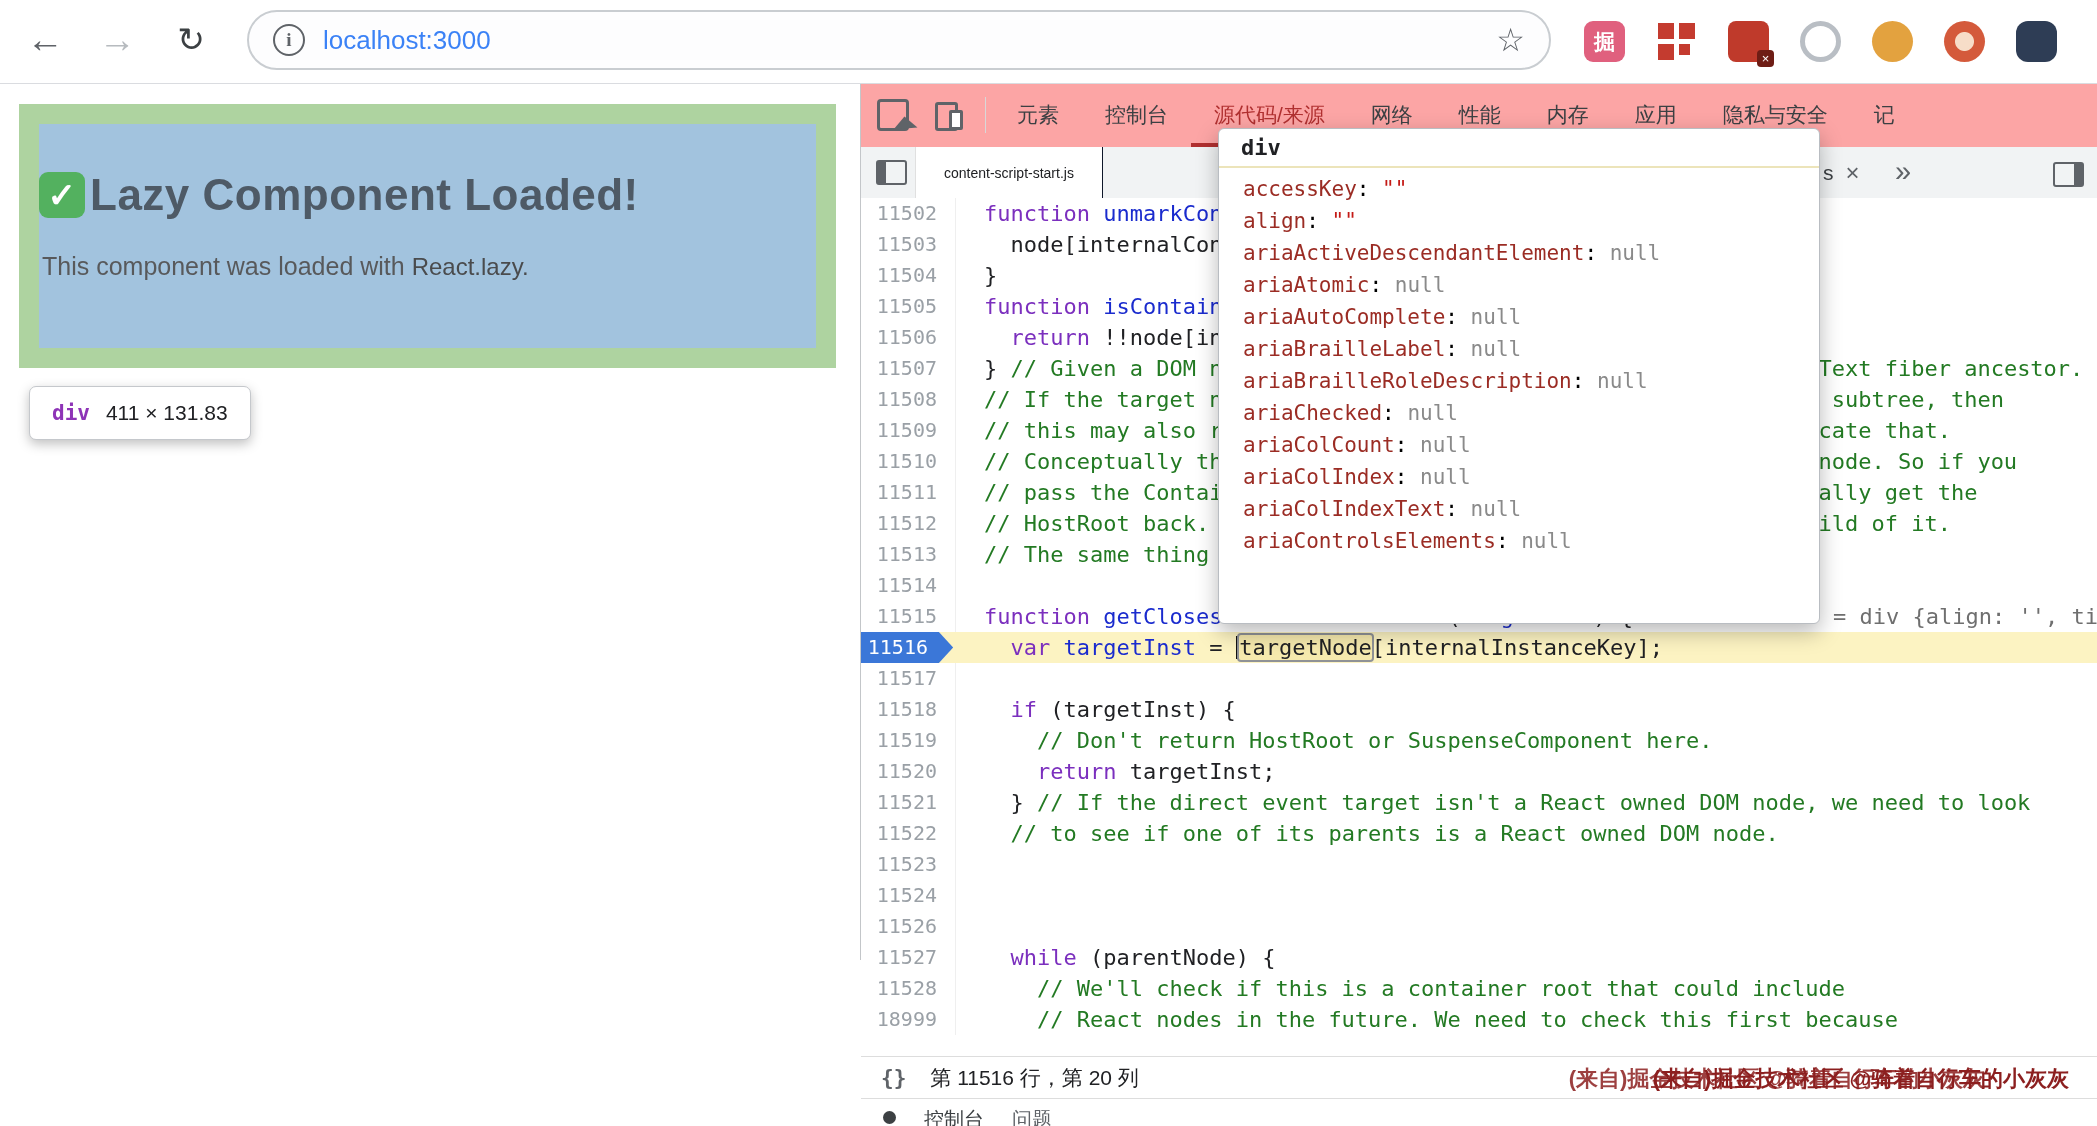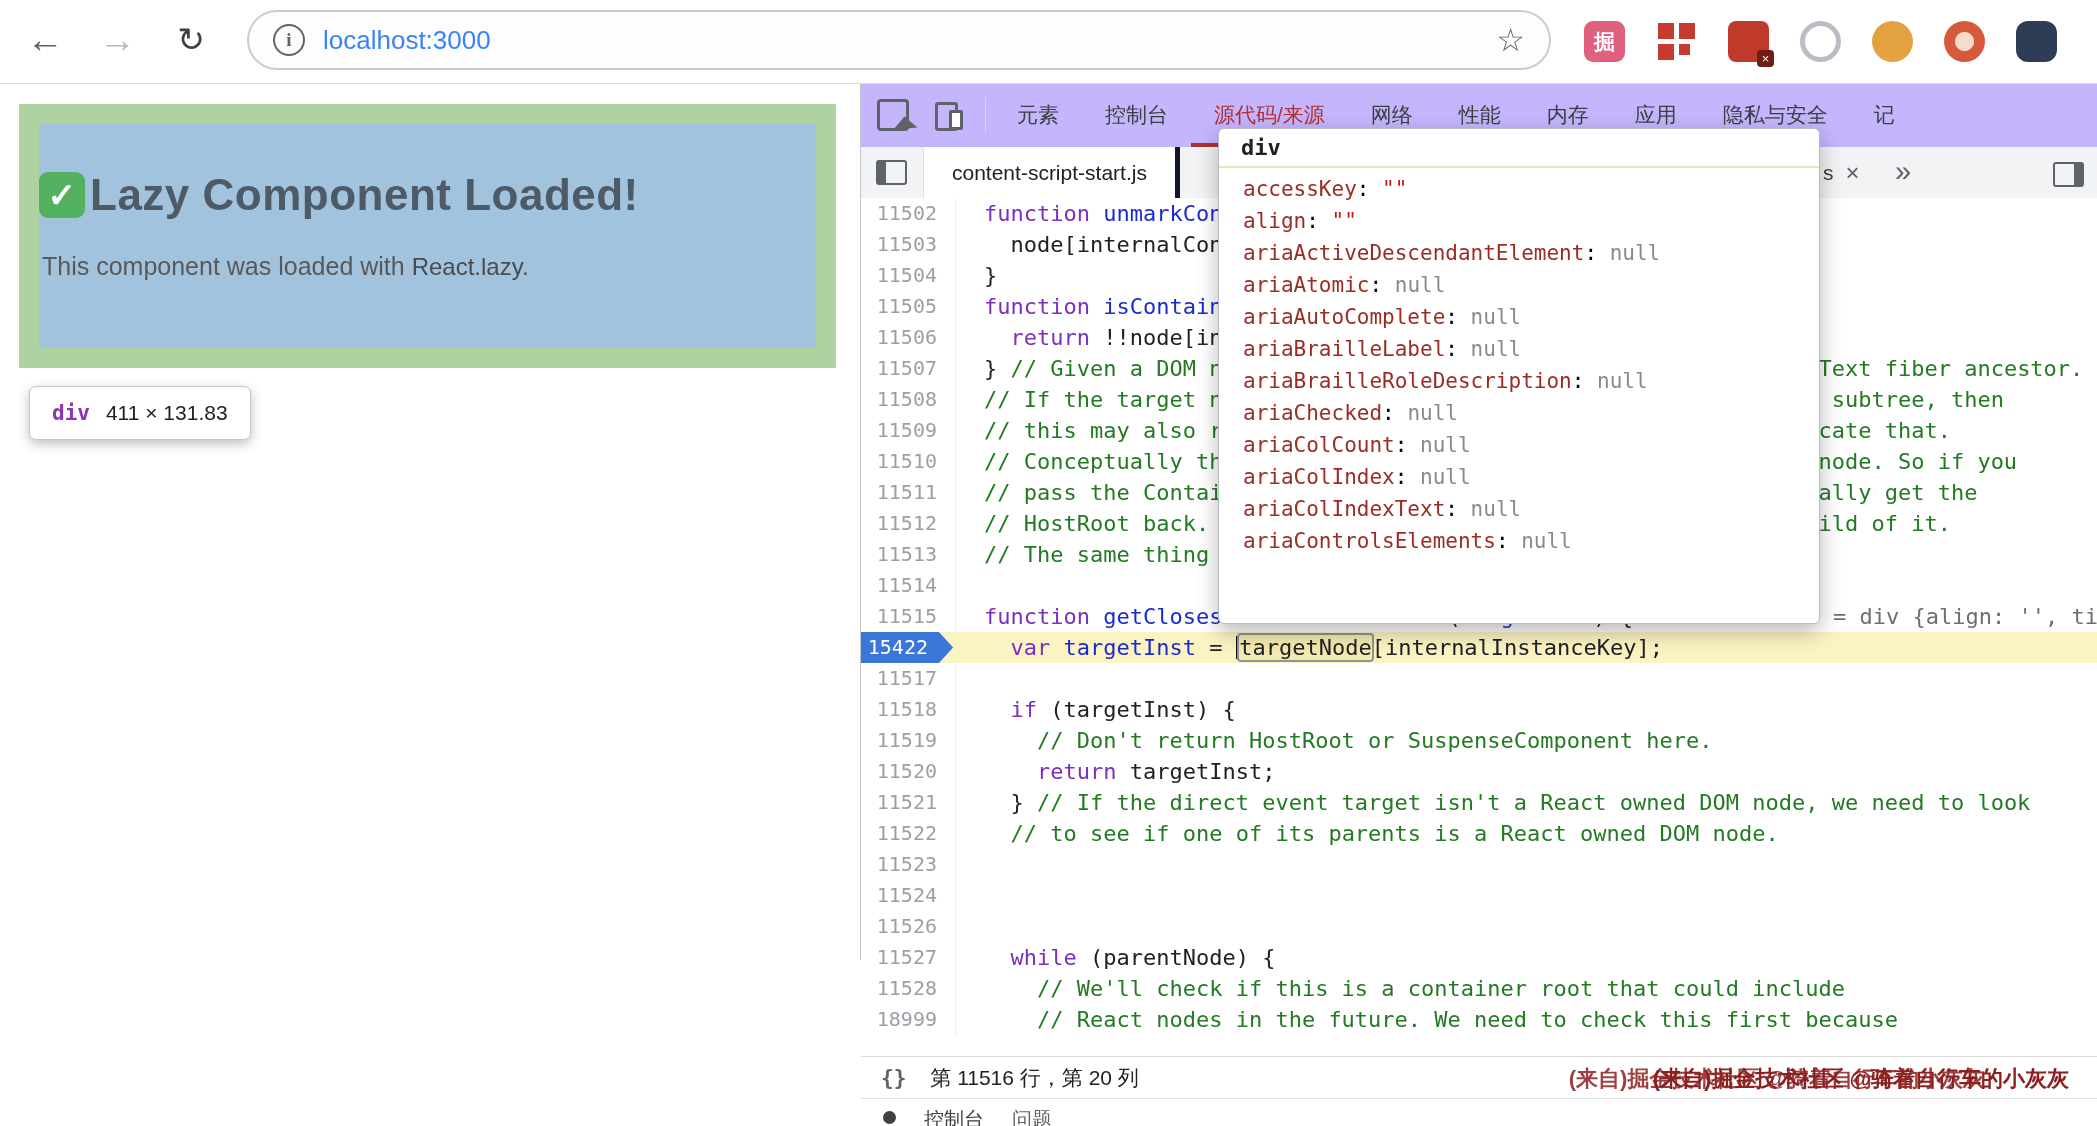--- a/index.html
+++ b/index.html
@@ -48,41 +48,41 @@
          display:flex;align-items:center;justify-content:center;flex:none}
   .lazy-body{margin:32px 0 0 3px;font-size:25px;color:#58595b}
   .lazy-body code{font-family:Liberation Sans, sans-serif;font-size:24px;color:#4a4b4d}
   .el-tooltip{position:absolute;left:29px;top:303px;height:52px;background:#fff;border:1px solid #c5c8cc;
               border-radius:7px;box-shadow:0 4px 12px rgba(0,0,0,.25);display:flex;align-items:center;
               padding:0 22px;gap:16px;white-space:nowrap}
   .tt-tag{color:#8e34b7;font-family:"DejaVu Sans Mono",monospace;font-size:21px;font-weight:bold}
   .tt-dims{color:#202124;font-size:21px}
 
   
-  .devtools{position:absolute;left:860px;top:0;width:1237px;height:877px;background:#c4b5fd;
+  .devtools{position:absolute;left:860px;top:0;width:1237px;height:877px;background:#fca5a5;
             border-left:1px solid #c3c6c9;box-sizing:border-box}
   .dt-tabbar{position:absolute;left:0;top:0;right:0;height:64px;border-bottom:1px solid #e2e2e2;
              display:flex;align-items:center;overflow:hidden}
   .icon.inspect{position:relative;margin-left:16px;width:26px;height:26px;border:3px solid #5f6368;border-radius:4px;flex:none}
   .cursor-tri{position:absolute;right:-8px;bottom:-9px;width:0;height:0;
               border-top:17px solid #5f6368;border-right:17px solid transparent;transform:rotate(40deg)}
   .icon.device{position:relative;margin-left:26px;width:30px;height:26px;flex:none}
   .icon.device i{position:absolute;left:0;top:0;width:17px;height:23px;border:3px solid #5f6368;border-radius:3px;display:block}
   .icon.device i::after{content:"";position:absolute;left:11px;top:5px;width:8px;height:14px;
               border:3px solid #5f6368;background:#fff;border-radius:2px}
   .sep{width:1px;height:36px;background:#d8d8d8;margin:0 8px 0 20px;flex:none}
   .dt-tabs{display:flex;height:100%;align-items:stretch}
   .dt-tab{display:flex;align-items:center;padding:0 23px;font-size:21px;color:#3c4043;white-space:nowrap;cursor:pointer}
   .dt-tab.selected{color:#b03030;box-shadow:inset 0 -4px 0 #b03030}
   .dt-filebar{position:absolute;left:0;top:64px;right:0;height:51px;background:#f1f3f4;
               border-bottom:1px solid #ddd;display:flex;align-items:center}
   .navtoggle{margin-left:15px;width:27px;height:21px;border:2.5px solid #5f6368;border-radius:3px;flex:none;
              background:linear-gradient(to right,#5f6368 8px,transparent 8px)}
-  .file-tab{margin-left:16px;height:51px;display:flex;align-items:center;background:#fff;padding:0 28px;
-            border-left:1px solid #e0e0e0;border-right:5px solid #0f172a;font-size:21px;color:#202124}
+  .file-tab{margin-left:8px;height:51px;display:flex;align-items:center;background:#fff;padding:0 28px;
+            border-left:1px solid #e0e0e0;border-right:1px solid #0f172a;font-size:14px;color:#202124}
   .cut-tab{position:absolute;left:962px;top:0;height:51px;display:flex;align-items:center;gap:12px;
            font-size:21px;color:#3c4043}
   .cut-tab .x{color:#5f6368;font-size:24px}
   .chev{position:absolute;left:1034px;top:8px;font-size:29px;color:#5f6368}
   .panel-toggle{position:absolute;left:1192px;top:15px;width:27px;height:21px;border:2.5px solid #5f6368;
                 border-radius:3px;background:linear-gradient(to left,#5f6368 8px,transparent 8px)}
 
   
   .code{position:absolute;left:0;top:115px;right:0;height:858px;overflow:hidden;
         font-family:"DejaVu Sans Mono",monospace;background:#fff}
@@ -216,21 +216,21 @@
           <div class="code-line"><div class="gutter">11506</div><div class="ctext">  <span class="kw">return</span> !!node[internalContainerInstanceKey];</div></div>
           <div class="code-line"><div class="gutter">11507</div><div class="ctext">} <span class="cmt">// Given a DOM node, return the closest HostComponent or HostText fiber ancestor.</span></div></div>
           <div class="code-line"><div class="gutter">11508</div><div class="ctext"><span class="cmt">// If the target node is part of a hydrated or not yet rendered subtree, then</span></div></div>
           <div class="code-line"><div class="gutter">11509</div><div class="ctext"><span class="cmt">// this may also return a SuspenseComponent or HostRoot to indicate that.</span></div></div>
           <div class="code-line"><div class="gutter">11510</div><div class="ctext"><span class="cmt">// Conceptually the HostRoot fiber is a child of the Container node. So if you</span></div></div>
           <div class="code-line"><div class="gutter">11511</div><div class="ctext"><span class="cmt">// pass the Container node as the targetNode, you will not actually get the</span></div></div>
           <div class="code-line"><div class="gutter">11512</div><div class="ctext"><span class="cmt">// HostRoot back. To get to the HostRoot, you need to pass a child of it.</span></div></div>
           <div class="code-line"><div class="gutter">11513</div><div class="ctext"><span class="cmt">// The same thing applies to Suspense boundaries.</span></div></div>
           <div class="code-line"><div class="gutter">11514</div><div class="ctext"></div></div>
           <div class="code-line"><div class="gutter">11515</div><div class="ctext"><span class="kw">function</span> <span class="def">getClosestInstanceFromNode</span>(<span class="def">targetNode</span>) {<span class="inline-hint" style="left: 877px;">= div {align: '', tit</span></div></div>
-          <div class="code-line exec"><div class="gutter bp">15422</div><div class="ctext">  <span class="kw">var</span> <span class="def">targetInst</span> = <span class="caret"></span><span class="tokbox">targetNode</span>[internalInstanceKey];</div></div>
+          <div class="code-line exec"><div class="gutter bp">11516</div><div class="ctext">  <span class="kw">var</span> <span class="def">targetInst</span> = <span class="caret"></span><span class="tokbox">targetNode</span>[internalInstanceKey];</div></div>
           <div class="code-line"><div class="gutter">11517</div><div class="ctext"></div></div>
           <div class="code-line"><div class="gutter">11518</div><div class="ctext">  <span class="kw">if</span> (targetInst) {</div></div>
           <div class="code-line"><div class="gutter">11519</div><div class="ctext">    <span class="cmt">// Don't return HostRoot or SuspenseComponent here.</span></div></div>
           <div class="code-line"><div class="gutter">11520</div><div class="ctext">    <span class="kw">return</span> targetInst;</div></div>
           <div class="code-line"><div class="gutter">11521</div><div class="ctext">  } <span class="cmt">// If the direct event target isn't a React owned DOM node, we need to look</span></div></div>
           <div class="code-line"><div class="gutter">11522</div><div class="ctext">  <span class="cmt">// to see if one of its parents is a React owned DOM node.</span></div></div>
           <div class="code-line"><div class="gutter">11523</div><div class="ctext"></div></div>
           <div class="code-line"><div class="gutter">11524</div><div class="ctext"></div></div>
           <div class="code-line"><div class="gutter">11526</div><div class="ctext"></div></div>
           <div class="code-line"><div class="gutter">11527</div><div class="ctext">  <span class="kw">while</span> (parentNode) {</div></div>

